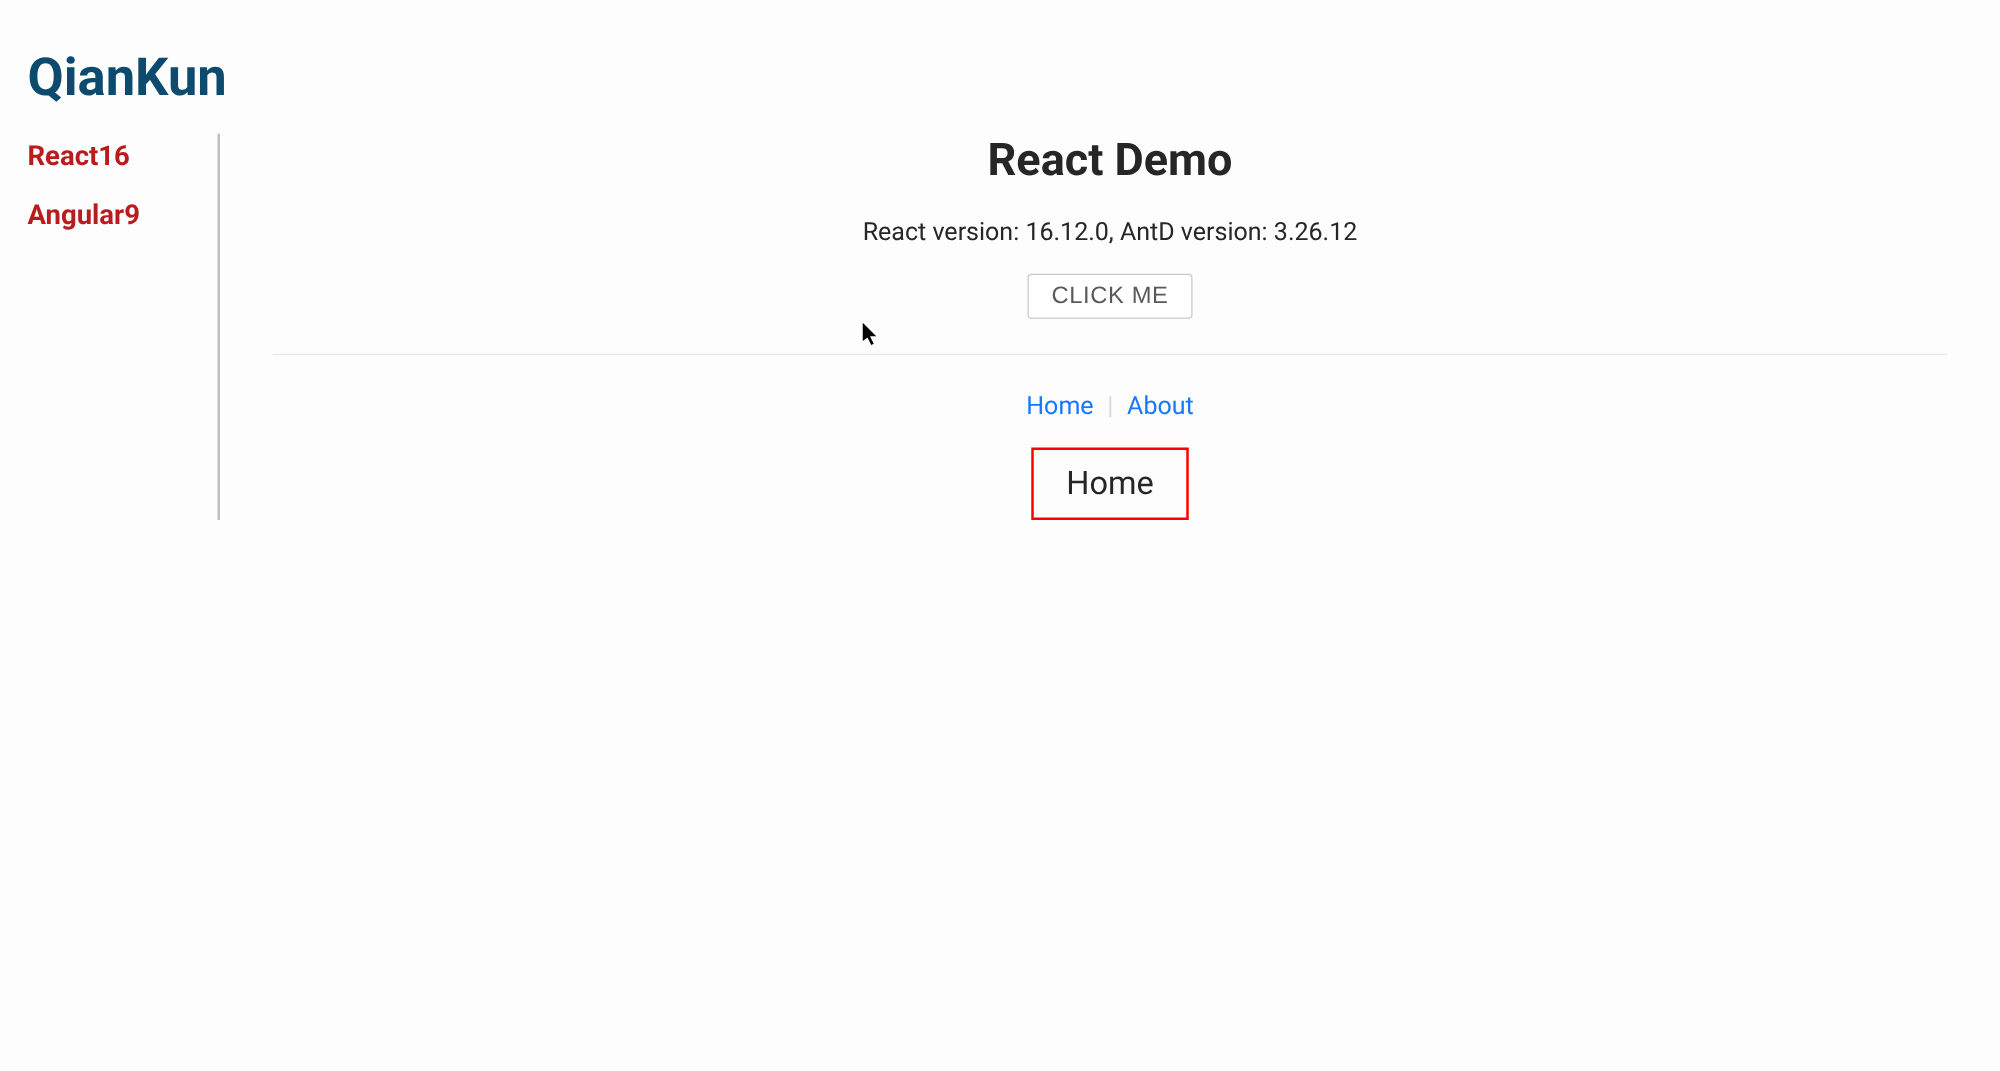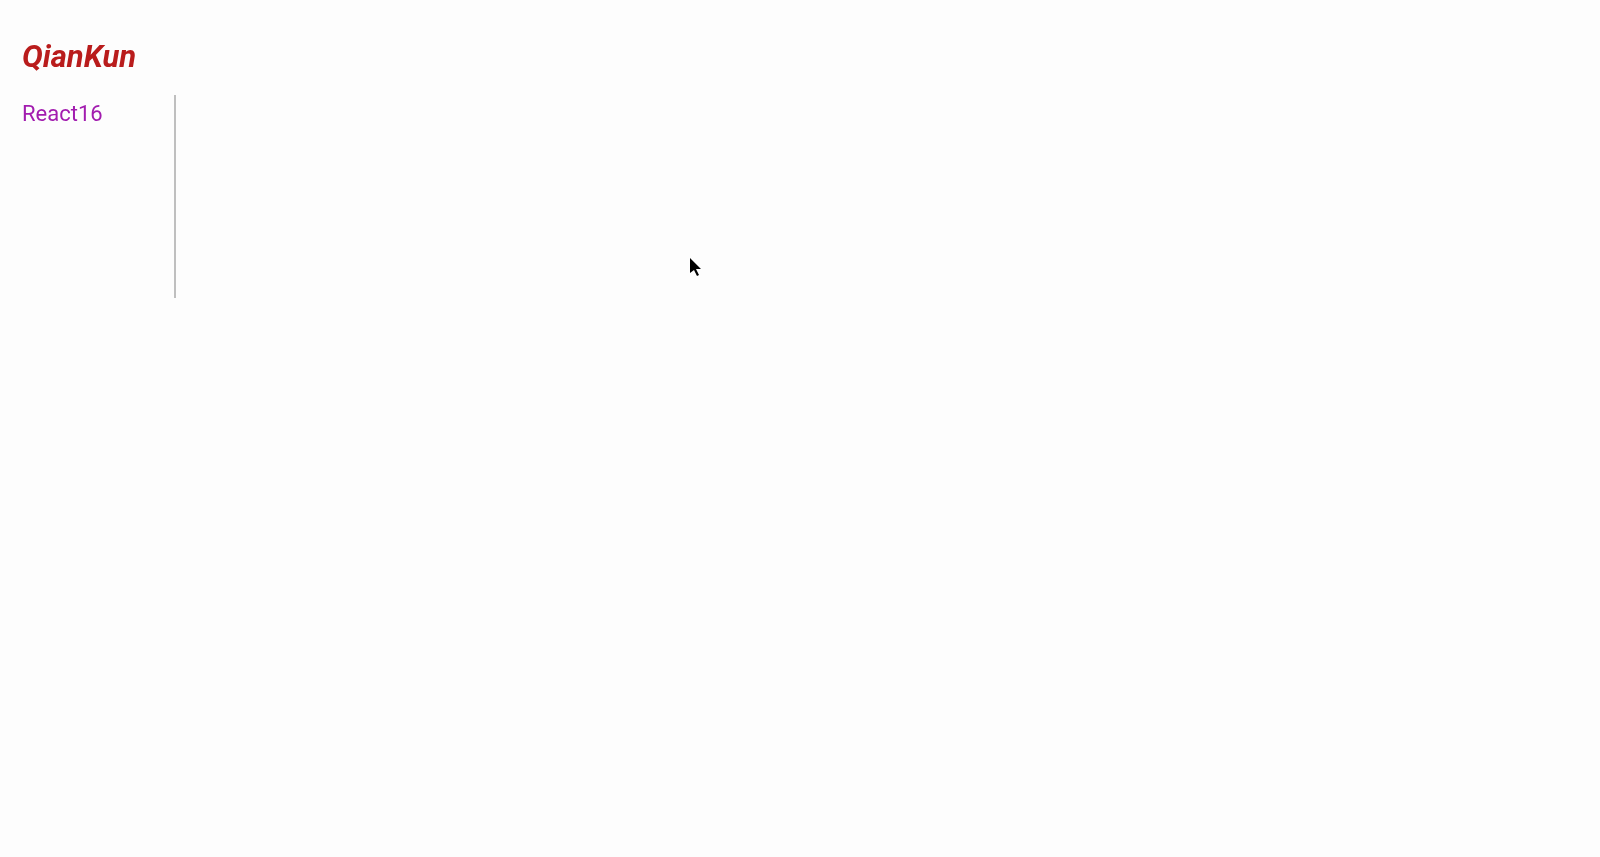--- a/index.html
+++ b/index.html
@@ -11,46 +11,46 @@
     body {
       font-family: -apple-system, BlinkMacSystemFont, "Segoe UI", Roboto, "Helvetica Neue", Arial, sans-serif;
       background: #fdfdfd;
       color: #262626;
       width: 1600px;
       height: 857px;
       overflow: hidden;
     }
     
     .app-title {
-      font-size: 31px;
+      font-size: 42px;
       font-weight: 700;
       padding: 38px 0 20px 22px;
-      color: #b91c1c;
-      font-style: italic;
+      color: #0c4a6e;
     }
     
     .layout {
       display: flex;
       padding-left: 22px;
     }
     
     .sidebar {
       width: 154px;
       border-right: 2px solid #bfbfbf;
       padding-right: 10px;
       padding-bottom: 160px;
       flex-shrink: 0;
     }
     
     .sidebar-item {
       font-size: 22px;
-      color: #a21caf;
+      color: #b91c1c;
       padding: 8px 0;
       cursor: pointer;
       line-height: 1.4;
+      font-weight: bold;
     }
     
     .sidebar-item:first-child {
       padding-top: 4px;
     }
     
     .main {
       flex: 1;
       text-align: center;
       padding-top: 0px;
@@ -123,19 +123,32 @@
     }
   </style>
 </head>
 <body>
 
 <h1 class="app-title">QianKun</h1>
 
 <div class="layout">
   <div class="sidebar">
     <div class="sidebar-item">React16</div>
+    <div class="sidebar-item">Angular9</div>
   </div>
 
+  <div class="main">
+    <h2 class="demo-title">React Demo</h2>
+    <div class="version-line">React version: 16.12.0, AntD version: 3.26.12</div>
+    <button class="click-button">CLICK ME</button>
+    <hr class="divider-hr">
+    <div class="nav-links">
+      <a class="nav-link">Home</a>
+      <span class="nav-sep">|</span>
+      <a class="nav-link">About</a>
+    </div>
+    <div class="content-box">Home</div>
+  </div>
 </div>
 
 <svg class="cursor" viewBox="0 0 14 20">
   <path d="M 0 0 L 0 15 L 4 12 L 7 18 L 9 17 L 6 11 L 11 11 Z" fill="#000"></path>
 </svg>
 
 </body></html>

